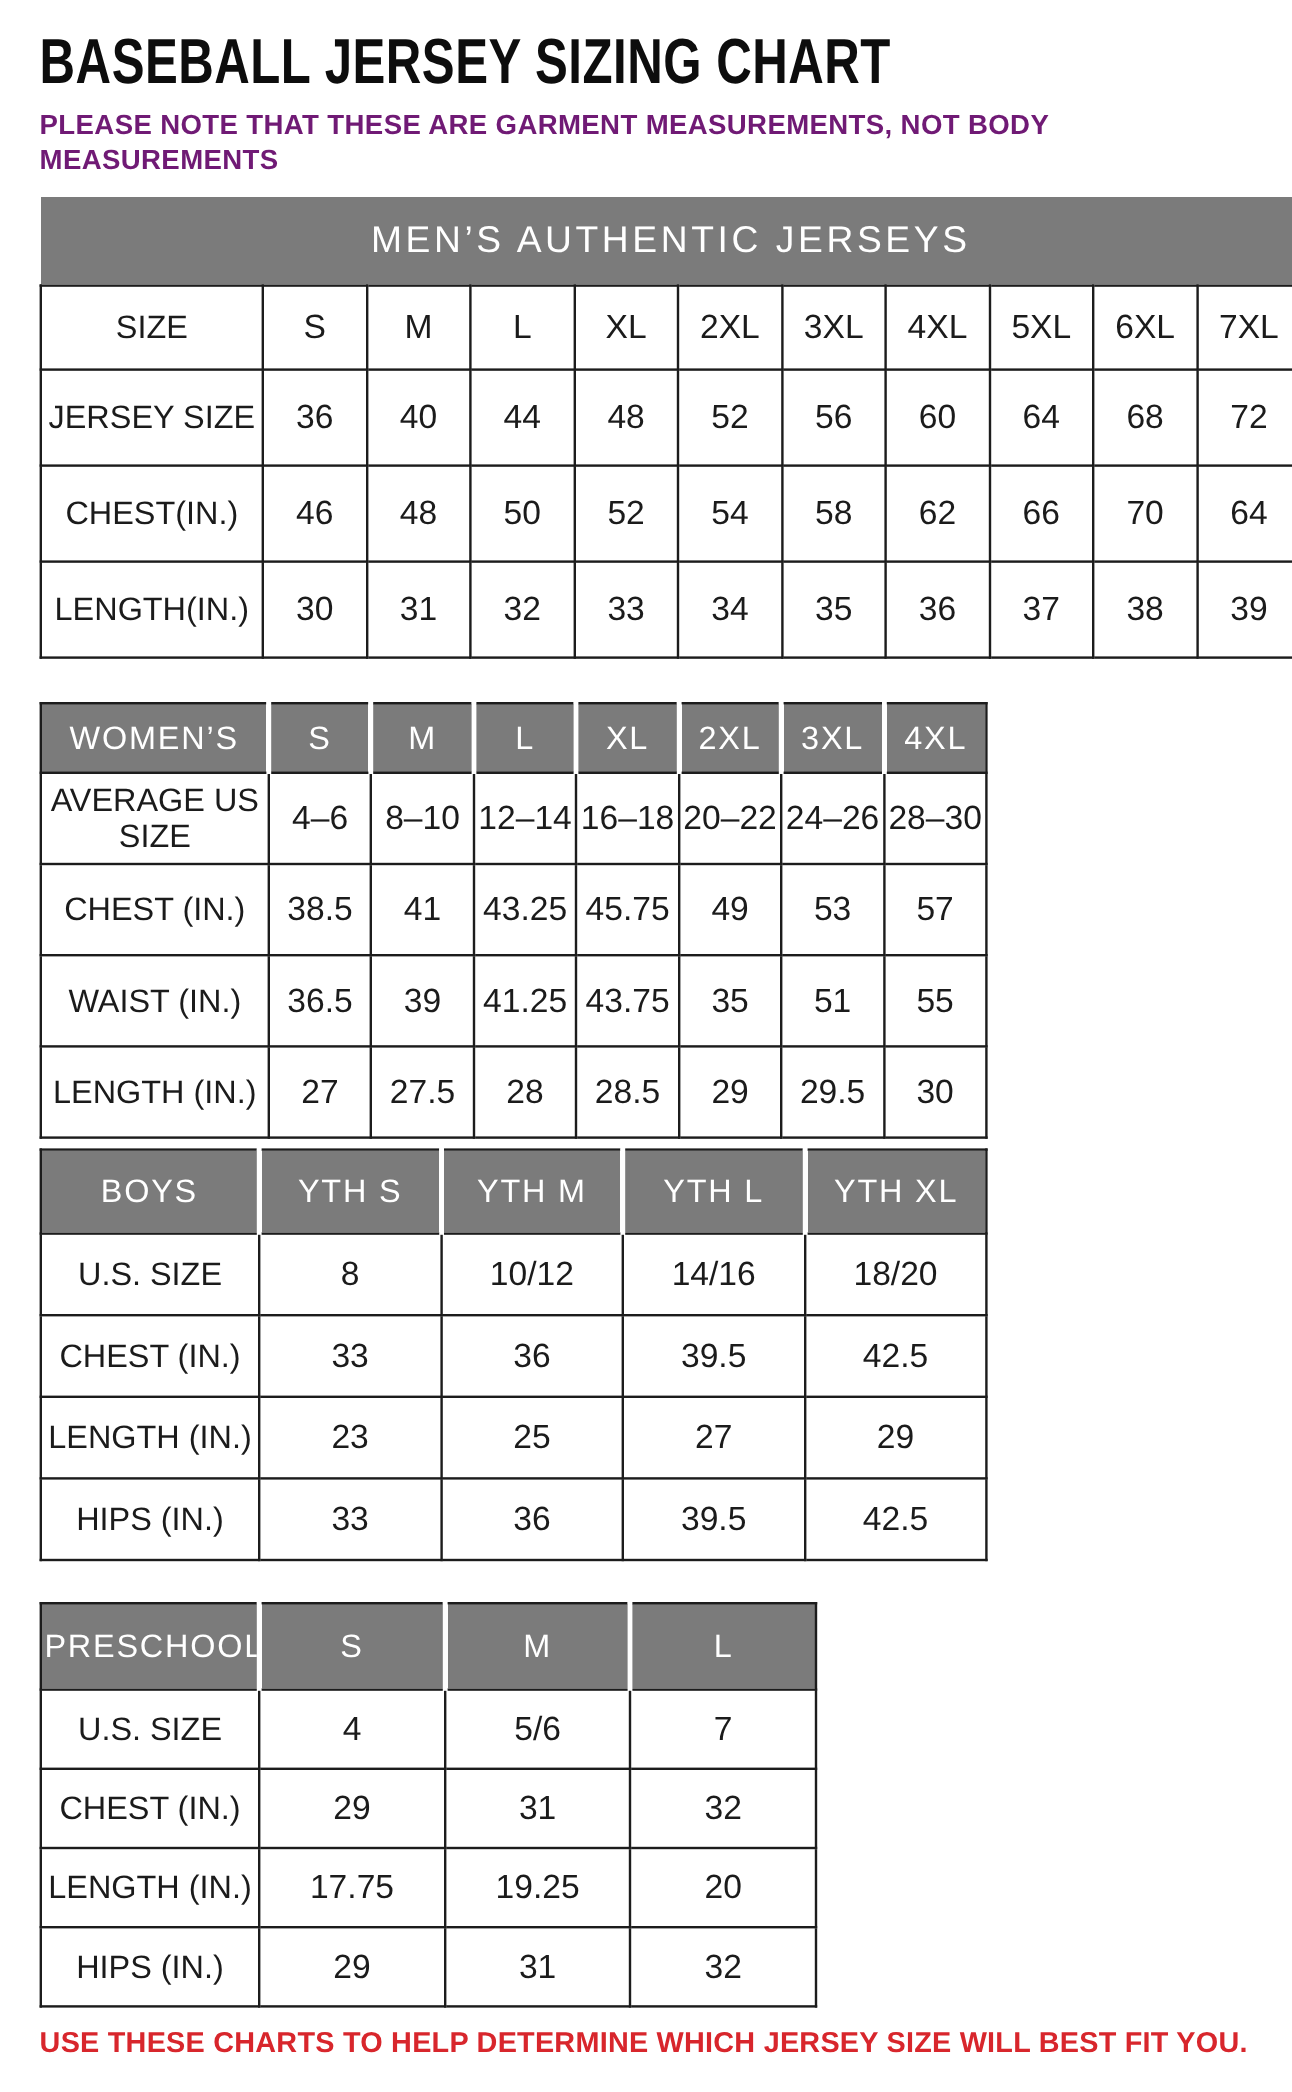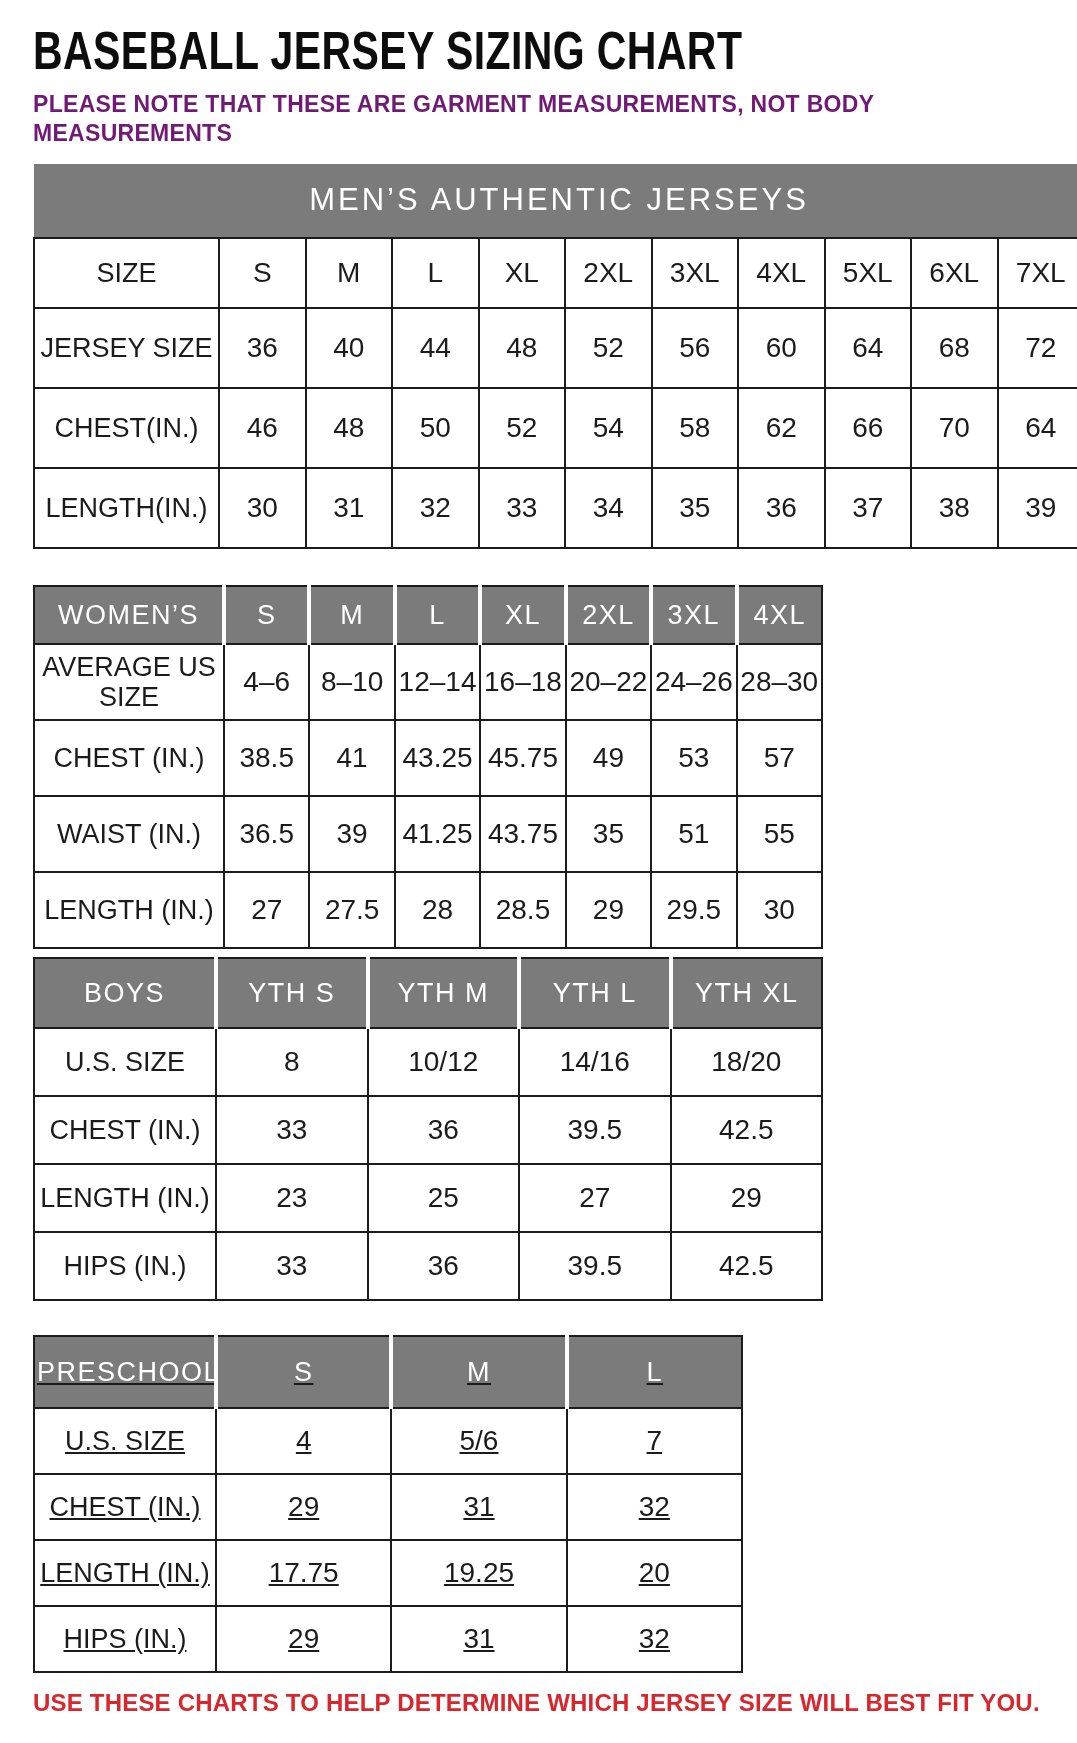--- a/index.html
+++ b/index.html
@@ -73,21 +73,21 @@
   .t-mens tr.head { height: 70px; }
 
   .t-womens { width: 790px; margin-bottom: 8px; }
   .t-womens tr { height: 76px; }
   .t-womens tr.head { height: 58px; }
 
   .t-boys { width: 790px; margin-bottom: 34px; }
   .t-boys tr { height: 68px; }
   .t-boys tr.head { height: 70px; }
 
-  .t-preschool { width: 710px; margin-bottom: 16px; text-decoration: underline; }
+  .t-preschool { width: 648px; margin-bottom: 16px; }
   .t-preschool tr { height: 66px; }
   .t-preschool tr.head { height: 72px; }
 
   .footer {
     margin: 0;
     font-size: 24px;
     font-weight: 700;
     color: #d8262c;
     letter-spacing: 0.2px;
     white-space: nowrap;

